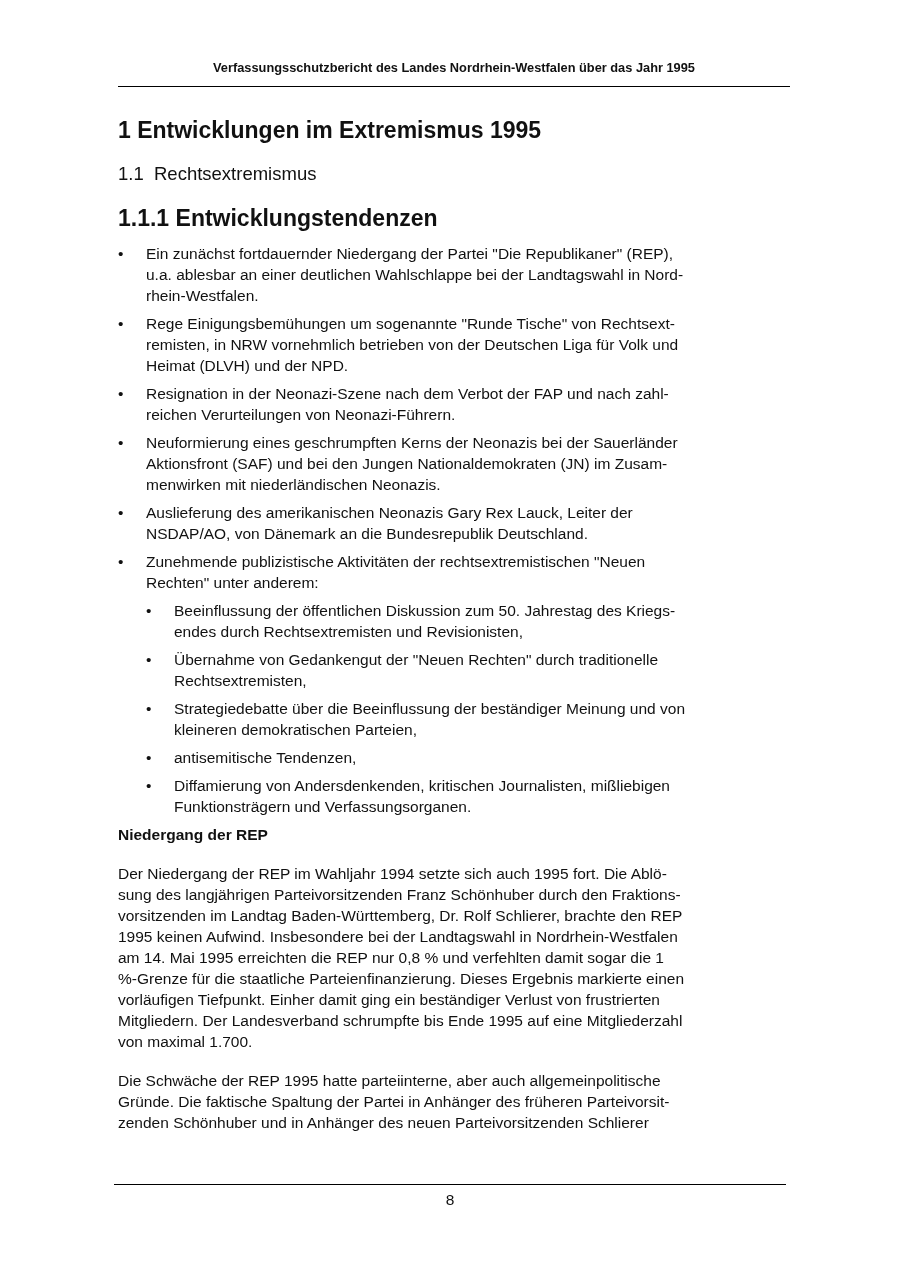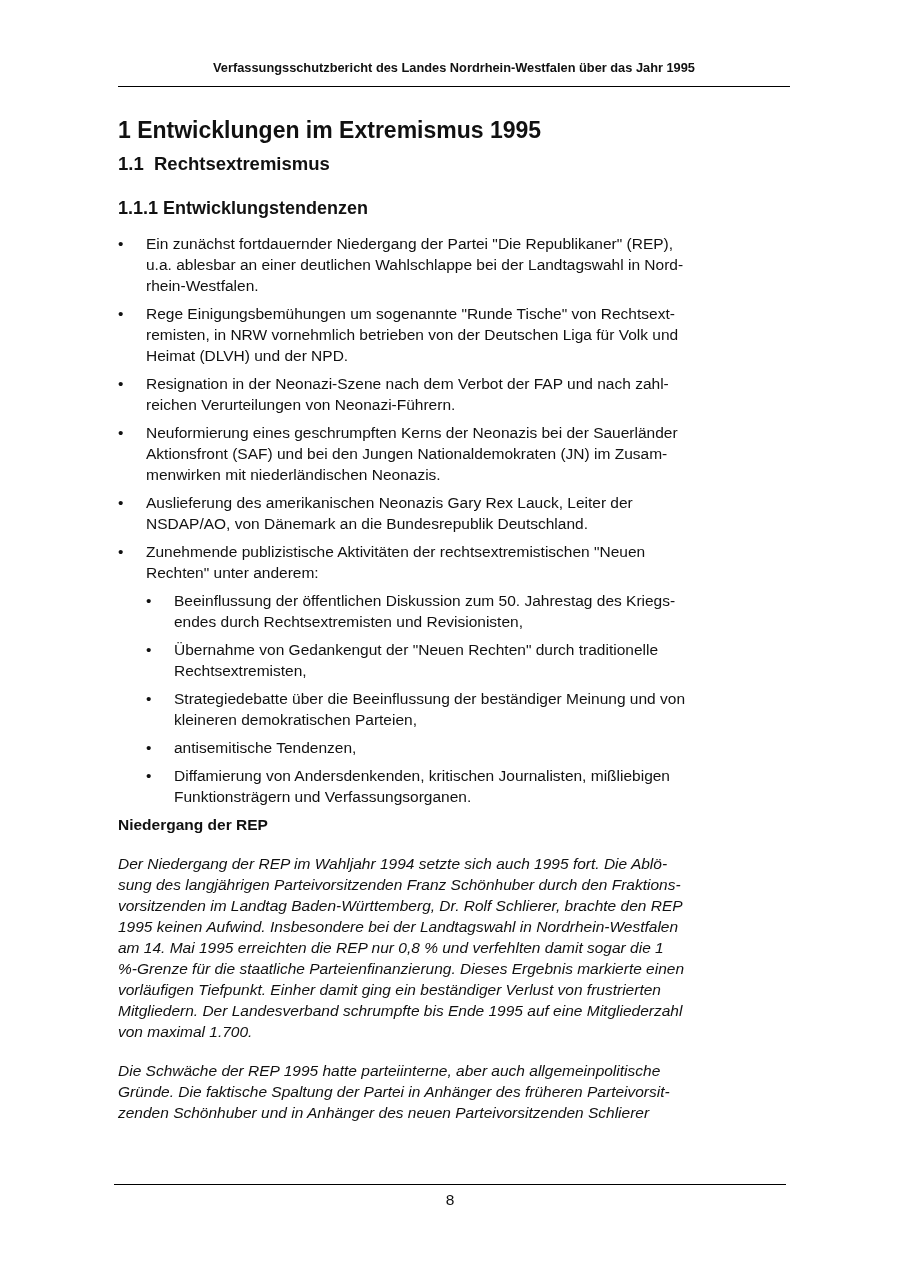--- a/index.html
+++ b/index.html
@@ -28,35 +28,35 @@
     border-top:1px solid #000;
     height:0;
   }
   .content {
     position:absolute;
     left:118px;
     top:86px;
     width:672px;
   }
   h1 { font-size:23px; line-height:22px; margin-top:33px; font-weight:bold; }
-  h2 { font-size:18.5px; line-height:20px; margin-top:13px; font-weight:bold; }
-  h3 { font-size:18px; line-height:20px; margin-top:24px; font-weight:bold; }
+  h2 { font-size:18.5px; line-height:20px; margin-top:23px; font-weight:normal; }
+  h3 { font-size:23px; line-height:20px; margin-top:24px; font-weight:bold; }
   p, li { font-size:15.5px; line-height:21px; }
   .preline { white-space:pre-line; }
   .intro { margin-top:17px; }
   ul.bullets { list-style:none; margin-top:15px; }
   ul.bullets > li { margin-bottom:7px; }
   ul.bullets > li.simple { display:flex; }
   .row { display:flex; }
   .marker { flex:0 0 28px; width:28px; }
   .txt { flex:1 1 auto; }
   ul.sub-bullets { list-style:none; margin-left:28px; margin-top:7px; }
   ul.sub-bullets > li { display:flex; margin-bottom:7px; }
   .subhead { font-weight:bold; margin-top:0; }
-  .body-para { margin-top:18px;font-style:italic; }
+  .body-para { margin-top:18px; }
   .doc-footer { position:absolute; top:1184px; left:114px; width:672px; }
   .page-number { text-align:center; font-size:15.5px; margin-top:6px; }
 </style>
 </head>
 <body>
 
 <div class="page">
 
   <header class="doc-header">
     <div class="doc-header-title">Verfassungsschutzbericht des Landes Nordrhein-Westfalen über das Jahr 1995</div>

